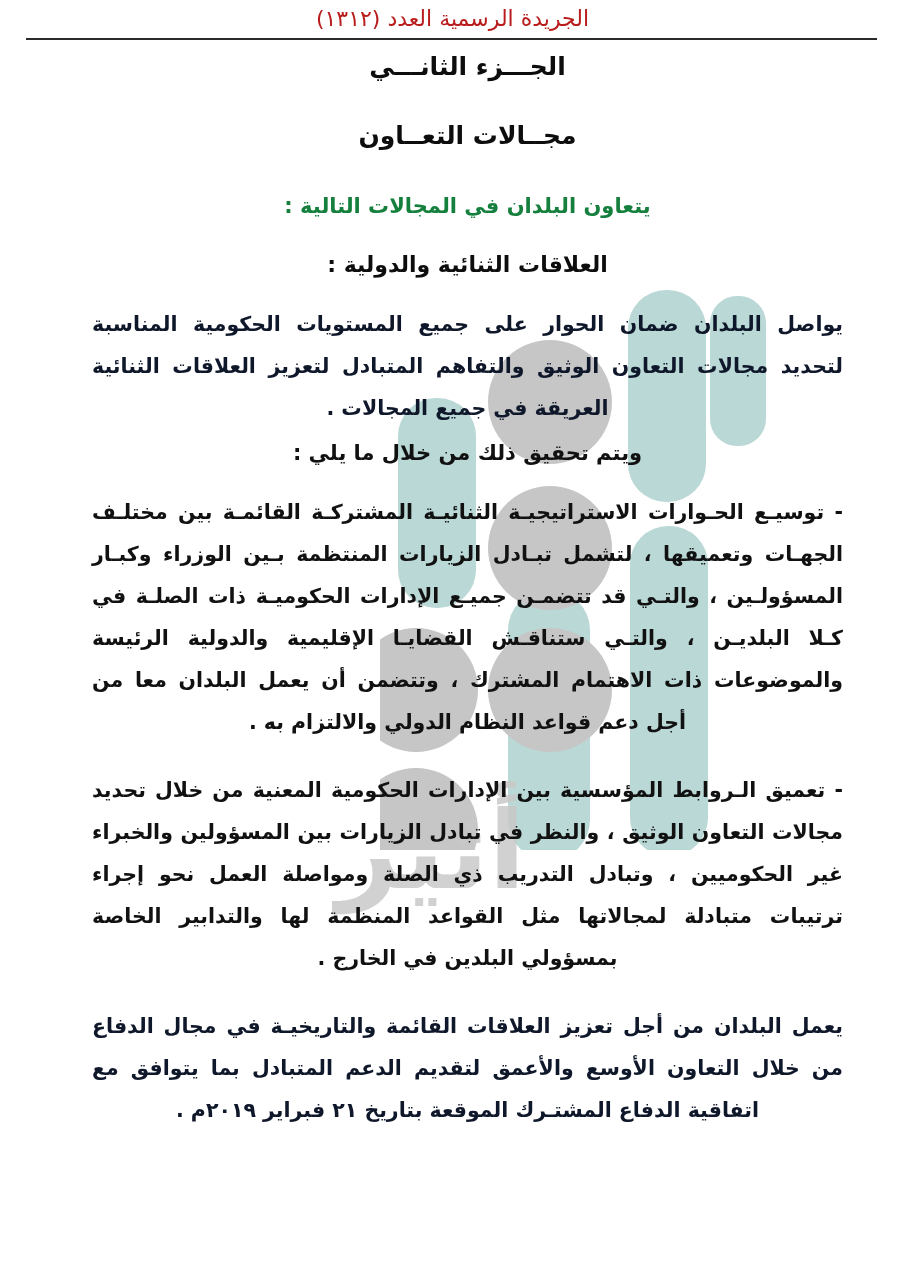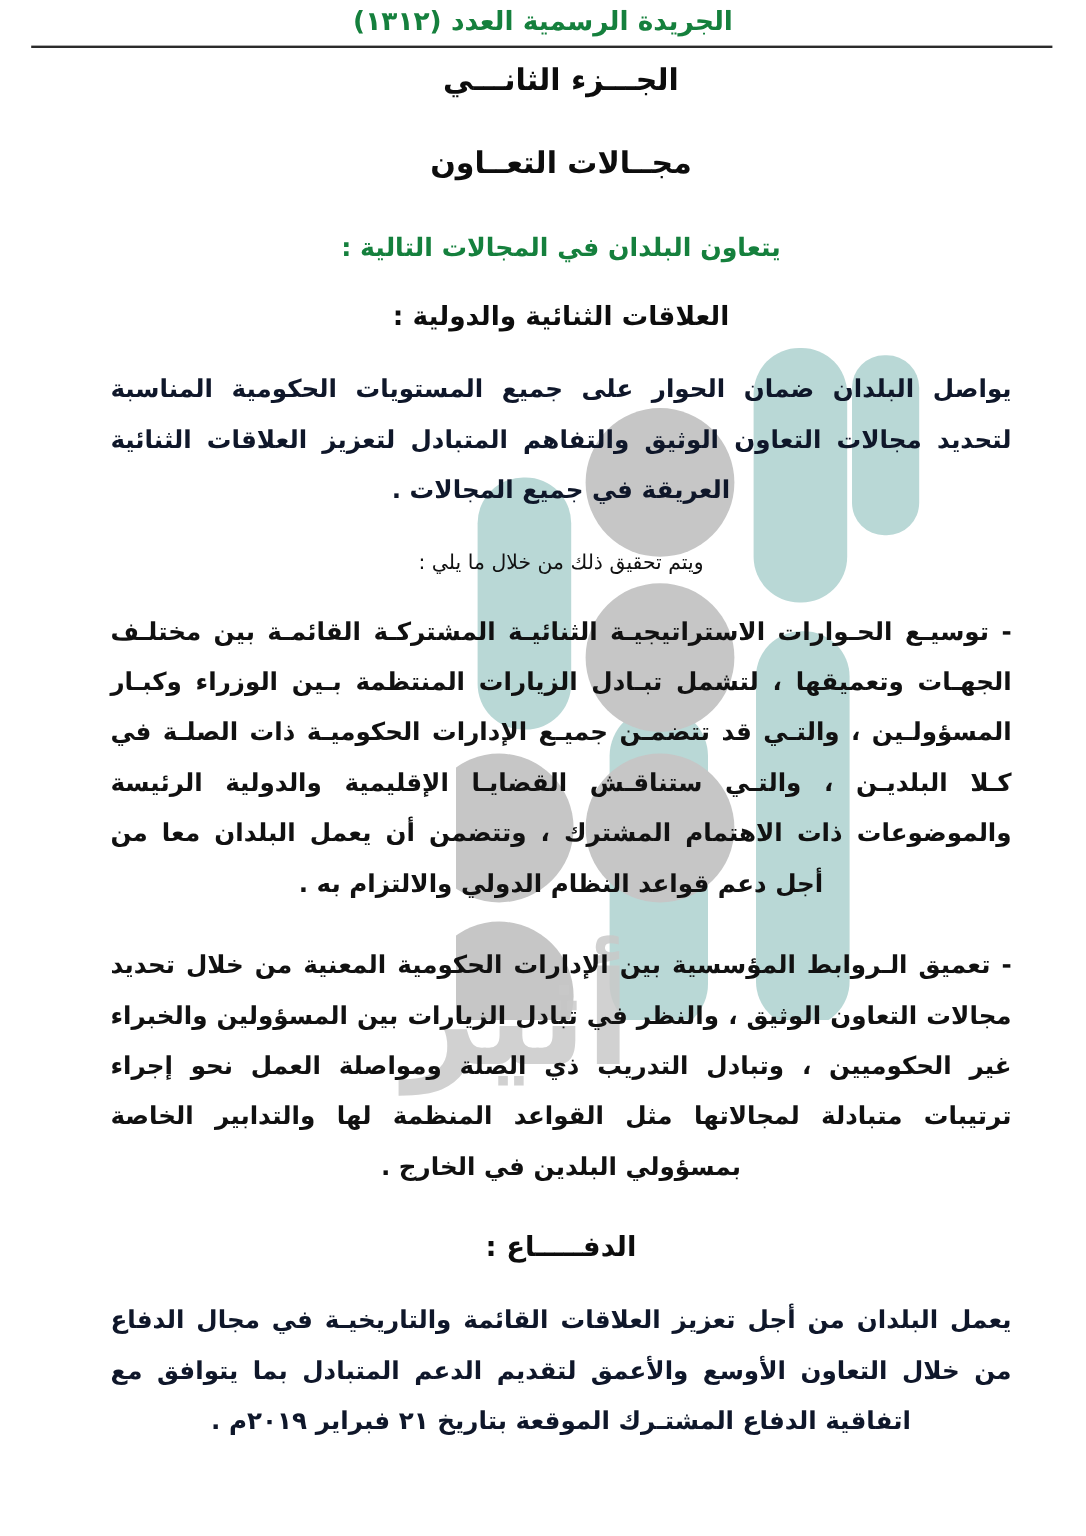--- a/index.html
+++ b/index.html
@@ -71,22 +71,22 @@
   .masthead {
     position: absolute;
     left: 0;
     top: 0;
     width: 905px;
     z-index: 3;
   }
   .masthead-title {
     text-align: center;
     font-size: 22px;
-    font-weight: 700;
-    color: #15803d;
+    font-weight: 400;
+    color: #b91c1c;
     padding: 6px 0 7px 0;
     letter-spacing: 0px;
   }
   .masthead-rule {
     height: 0;
     border-top: 2px solid #2b2b2b;
     margin: 0 28px 0 26px;
   }
 
   
@@ -137,25 +137,25 @@
     margin-top: 26px;
     font-size: 20.5px;
     line-height: 2.05;
     color: #0f172a;
     text-align: justify;
     text-align-last: center;
     font-weight: 600;
   }
 
   .short-line {
-    margin-top: 30px;
-    font-size: 17px;
+    margin-top: 12px;
+    font-size: 21px;
     text-align: center;
     color: #111;
-    font-weight: 400;
+    font-weight: 700;
   }
 
   .bullet {
     margin-top: 26px;
     font-size: 20.5px;
     line-height: 2.05;
     color: #111;
     text-align: justify;
     text-align-last: center;
     font-weight: 600;
@@ -211,18 +211,17 @@
 
     <div class="para">يواصل البلدان ضمان الحوار على جميع المستويات الحكومية المناسبة لتحديد مجالات التعاون الوثيق والتفاهم المتبادل لتعزيز العلاقات الثنائية العريقة في جميع المجالات .</div>
 
     <div class="short-line">ويتم تحقيق ذلك من خلال ما يلي :</div>
 
     <div class="bullet">- توسيـع الحـوارات الاستراتيجيـة الثنائيـة المشتركـة القائمـة بين مختلـف الجهـات وتعميقها ، لتشمل تبـادل الزيارات المنتظمة بـين الوزراء وكبـار المسؤولـين ، والتـي قد تتضمـن جميـع الإدارات الحكوميـة ذات الصلـة في كـلا البلديـن ، والتـي ستناقـش القضايـا الإقليمية والدولية الرئيسة والموضوعات ذات الاهتمام المشترك ، وتتضمن أن يعمل البلدان معا من أجل دعم قواعد النظام الدولي والالتزام به .</div>
 
     <div class="bullet">- تعميق الـروابط المؤسسية بين الإدارات الحكومية المعنية من خلال تحديد مجالات التعاون الوثيق ، والنظر في تبادل الزيارات بين المسؤولين والخبراء غير الحكوميين ، وتبادل التدريب ذي الصلة ومواصلة العمل نحو إجراء ترتيبات متبادلة لمجالاتها مثل القواعد المنظمة لها والتدابير الخاصة بمسؤولي البلدين في الخارج .</div>
 
 
-    <div class="defense-heading">الدفـــــاع :</div>
 
     <div class="para">يعمل البلدان من أجل تعزيز العلاقات القائمة والتاريخيـة في مجال الدفاع من خلال التعاون الأوسع والأعمق لتقديم الدعم المتبادل بما يتوافق مع اتفاقية الدفاع المشتـرك الموقعة بتاريخ ٢١ فبراير ٢٠١٩م .</div>
 
   </div>
 </div>
 
 </body></html>

